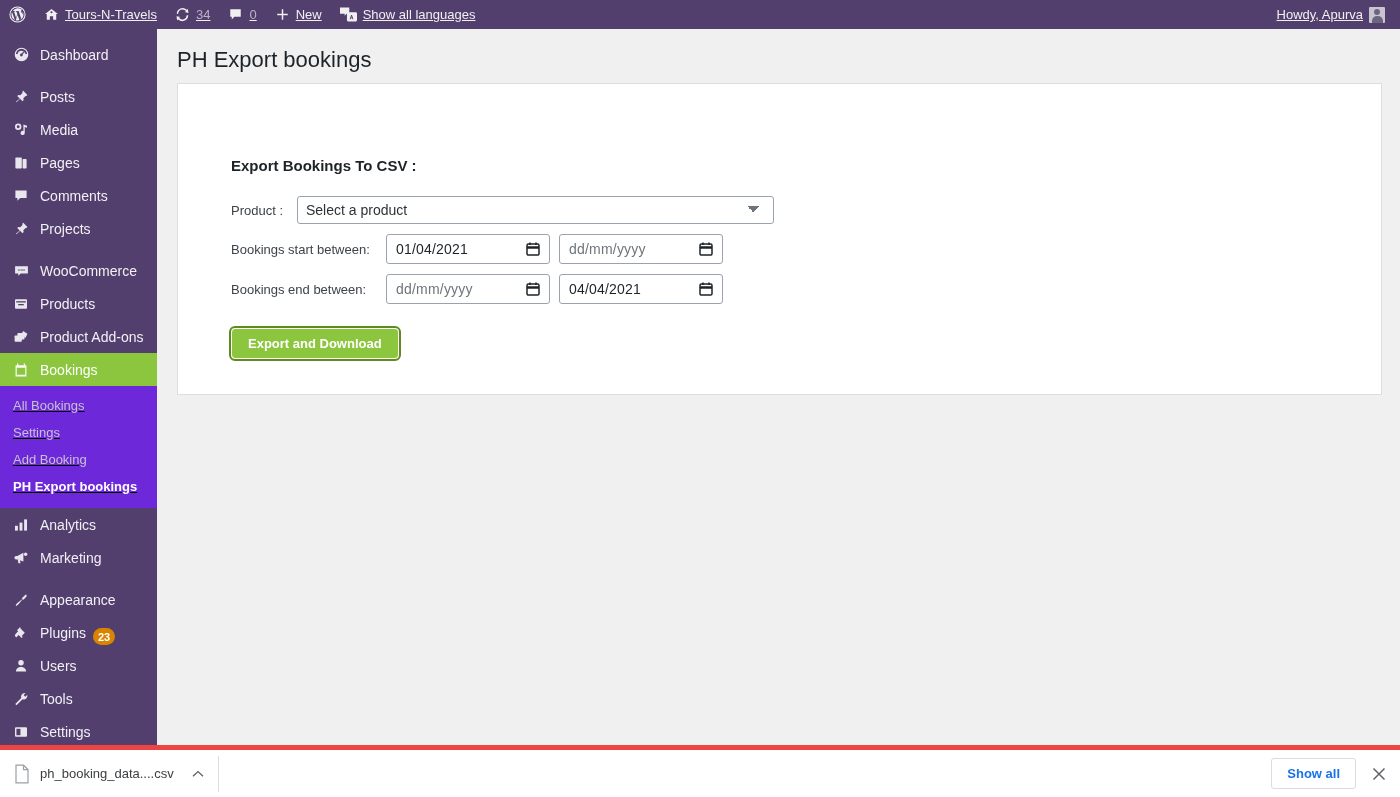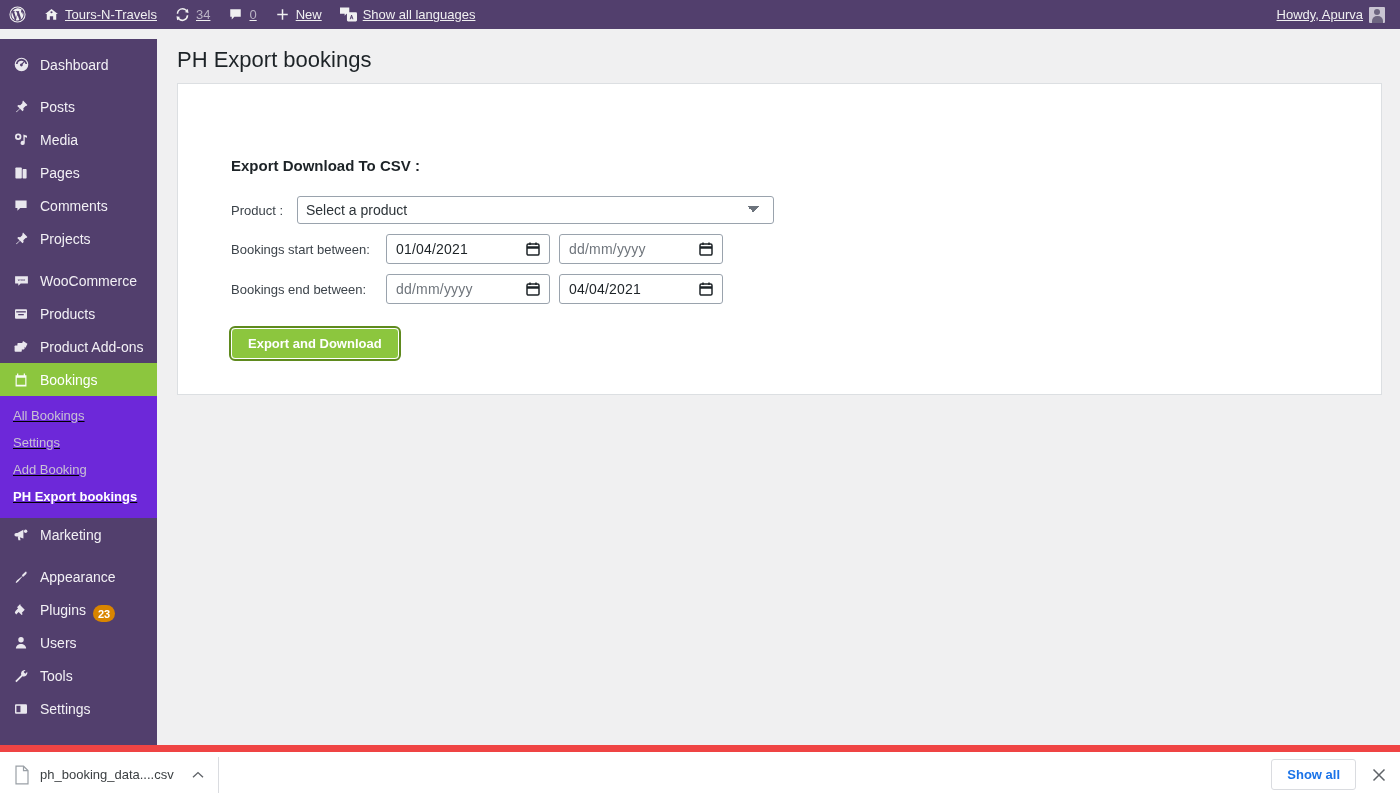--- a/index.html
+++ b/index.html
@@ -44,21 +44,21 @@
   }
   .avatar-sq::after {
     content: ""; position: absolute;
     left: 2.5px; top: 9.5px; width: 11px; height: 7px;
     border-radius: 5px 5px 0 0; background: #6d6580;
   }
   svg.icn { display: block; }
 
   
   #sidebar {
-    position: absolute; top: 39px; left: 0;
+    position: absolute; top: 29px; left: 0;
     width: 157px; height: 716px;
     background: #523f6d;
     overflow: hidden;
     z-index: 40;
   }
   .menu-gap { height: 9px; }
   .menu-item {
     display: flex; align-items: center;
     height: 33px; padding-left: 11px;
     color: #f2f0f5; font-size: 14px;
@@ -200,21 +200,21 @@
     outline: 2px solid #5f8a1e;
     border-radius: 4px;
     cursor: pointer;
   }
 
   
   #downloadbar {
     position: absolute; left: 0; top: 745px;
     width: 1400px; height: 52px;
     background: #ffffff;
-    border-top: 7px solid #ef4444;
+    border-top: 5px solid #ef4444;
     display: flex; align-items: center;
     z-index: 60;
   }
   #dl-chip {
     display: flex; align-items: center;
     height: 52px; padding-left: 14px;
     gap: 10px;
   }
   #dl-name {
     font-size: 13px; color: #3c4043;
@@ -416,20 +416,30 @@
     <span>Bookings</span>
   </div>
 
   <div class="submenu">
     <a class="submenu-item">All Bookings</a>
     <a class="submenu-item">Settings</a>
     <a class="submenu-item">Add Booking</a>
     <a class="submenu-item active">PH Export bookings</a>
   </div>
 
+  <div class="menu-item">
+    <span class="mi-icon">
+      <svg class="icn" width="16" height="16" viewBox="0 0 20 20" fill="#f2f0f5">
+        <rect x="2.5" y="11" width="3.6" height="6"></rect>
+        <rect x="8.2" y="7" width="3.6" height="10"></rect>
+        <rect x="13.9" y="3" width="3.6" height="14"></rect>
+      </svg>
+    </span>
+    <span>Analytics</span>
+  </div>
 
   <div class="menu-item">
     <span class="mi-icon">
       <svg class="icn" width="16" height="16" viewBox="0 0 20 20" fill="#f2f0f5">
         <path d="M13 3.5v11L5.5 12H4A2.2 2.2 0 0 1 4 7.5h1.5L13 3.5z"></path>
         <path d="M6 12.5h2.6l.8 4.2H6.8L6 12.5z"></path>
         <circle cx="15.8" cy="5.3" r="2.1"></circle>
       </svg>
     </span>
     <span>Marketing</span>
@@ -486,21 +496,21 @@
   </div>
 </div>
 
 <div id="content">
 
   <h1 id="page-title">PH Export bookings</h1>
 
   <div id="card">
     <div id="form-wrap">
 
-      <div id="form-heading">Export Download To CSV :</div>
+      <div id="form-heading">Export Bookings To CSV :</div>
 
       
       <div class="frow">
         <span class="flabel w-prod">Product :</span>
         <select class="ctl">
           <option>Select a product</option>
         </select>
       </div>
 
       

